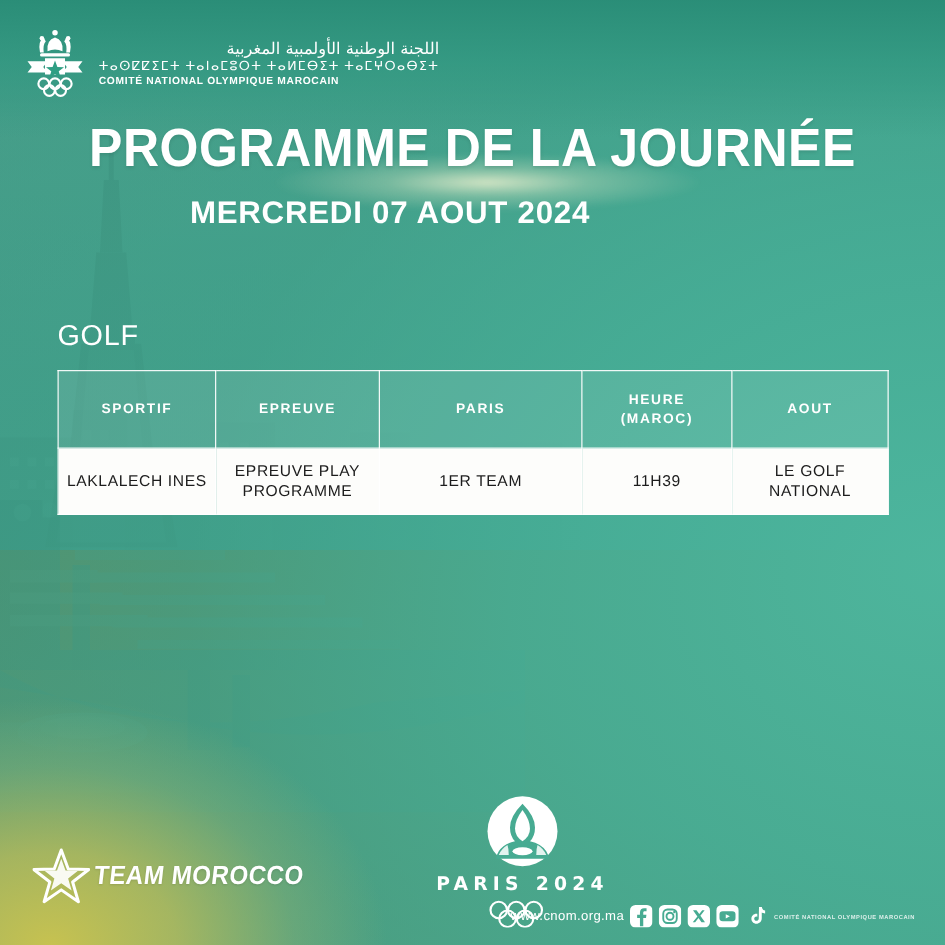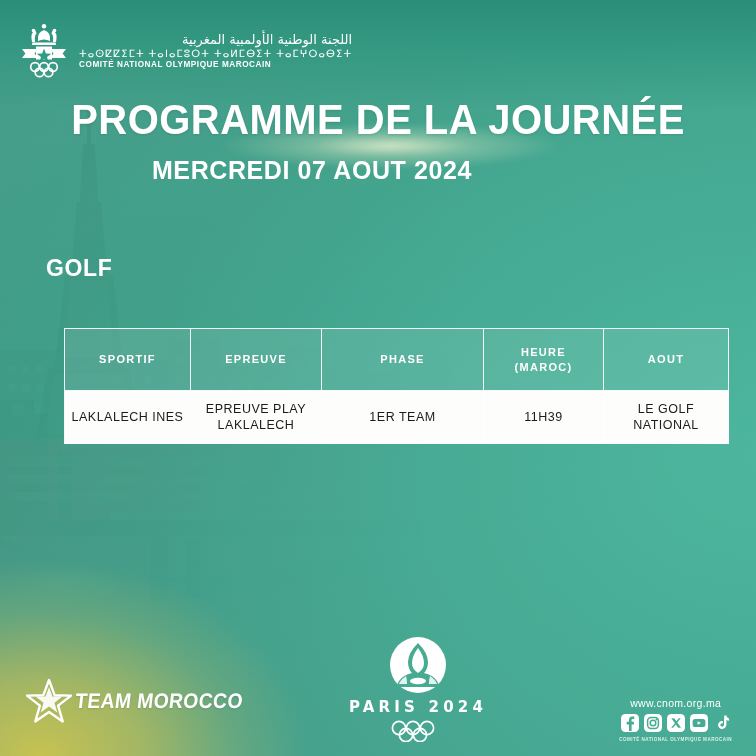--- a/index.html
+++ b/index.html
@@ -3,21 +3,21 @@
 <meta charset="utf-8">
 <style>
   html,body{margin:0;padding:0;}
   body{
     width:756px;height:756px;overflow:hidden;
     font-family:"Liberation Sans", sans-serif;
     background:#3fa086;
   }
   #poster{
     position:relative;width:756px;height:756px;overflow:hidden;
-    background:#737373;
+    background:#a16207;
   }
 
   
   .bg-photo{position:absolute;inset:0;overflow:hidden;}
 
   .sky{
     position:absolute;left:0;top:0;width:756px;height:440px;
     background:linear-gradient(180deg,#5fae96 0%, #58a892 35%, #4e9f8b 70%, #4b9b88 100%);
   }
   
@@ -66,21 +66,21 @@
   }
   .cnom-mark{width:52px;height:56px;flex:0 0 auto;}
   .cnom-mark svg{display:block;width:52px;height:56px;}
   .cnom-txt{display:flex;flex-direction:column;gap:1px;padding-top:2px;}
   .cnom-ar{
     color:#ffffff;font-size:13px;line-height:14px;text-align:right;
     font-family:"DejaVu Sans", sans-serif;letter-spacing:.3px;direction:rtl;
   }
   .cnom-tif{
     color:#ffffff;font-size:10px;line-height:11px;letter-spacing:1.1px;
-    font-family:Liberation Sans, sans-serif;white-space:nowrap;
+    font-family:Liberation Serif, serif;white-space:nowrap;
   }
   .cnom-fr{
     color:#ffffff;font-size:8.2px;line-height:10px;letter-spacing:.55px;
     font-weight:bold;white-space:nowrap;
   }
 
   
   .title{
     position:absolute;left:0;top:94px;width:756px;text-align:center;
     color:#ffffff;font-size:43px;line-height:50px;font-weight:bold;
@@ -91,28 +91,28 @@
   }
   .subtitle{
     position:absolute;left:0;top:155px;width:624px;text-align:center;
     color:#ffffff;font-size:25px;line-height:30px;font-weight:bold;
     letter-spacing:.6px;
   }
 
   
   .discipline{
     position:absolute;left:46px;top:255px;
-    color:#ffffff;font-size:23px;line-height:26px;font-weight:700;
+    color:#ffffff;font-size:23px;line-height:26px;font-weight:400;
     letter-spacing:.6px;
   }
 
   
   .tbl{
-    position:absolute;left:64px;top:296px;width:664px;
-    border-collapse:collapse;table-layout:fixed;margin-top:32px;
+    position:absolute;left:46px;top:296px;width:664px;
+    border-collapse:collapse;table-layout:fixed;
   }
   .tbl th{
     background:rgba(255,255,255,.10);
     border:1px solid rgba(255,255,255,.92);
     color:#ffffff;font-size:11px;font-weight:bold;letter-spacing:1.3px;
     height:61px;text-align:center;vertical-align:middle;line-height:15px;
     padding:0 4px;
   }
   .tbl td{
     background:#fdfdfb;
@@ -145,21 +145,21 @@
   .paris-mark svg{display:block;width:66px;height:58px;}
   .paris-word{
     color:#ffffff;font-size:15px;letter-spacing:4.2px;font-weight:bold;
     font-family:"DejaVu Sans", sans-serif;
   }
   .rings{width:56px;height:22px;}
   .rings svg{display:block;width:56px;height:22px;}
 
   .social{
     position:absolute;right:24px;bottom:14px;
-    display:flex;flex-direction:column;align-items:center;gap:5px;
+    display:flex;align-items:center;gap:5px;
   }
   .site{color:#ffffff;font-size:10.5px;letter-spacing:.3px;}
   .ico-row{display:flex;gap:5px;align-items:center;}
   .ico{width:18px;height:18px;}
   .ico svg{display:block;width:18px;height:18px;}
   .cnom-foot{color:rgba(255,255,255,.80);font-size:4.6px;letter-spacing:.45px;font-weight:bold;}
 </style>
 </head>
 <body>
 
@@ -315,37 +315,37 @@
     </colgroup>
     <thead>
       <tr>
         <th>
           <span>SPORTIF</span>
         </th>
         <th>
           <span>EPREUVE</span>
         </th>
         <th>
-          <span>PHASE</span>
+          <span>PARIS</span>
         </th>
         <th>
           <span>HEURE</span><br>
           <span>(MAROC)</span>
         </th>
         <th>
           <span>AOUT</span>
         </th>
       </tr>
     </thead>
     <tbody>
       <tr>
         <td>LAKLALECH INES</td>
         <td>
           <span>EPREUVE PLAY</span><br>
-          <span>LAKLALECH</span>
+          <span>PROGRAMME</span>
         </td>
         <td>1ER TEAM</td>
         <td>11H39</td>
         <td>
           <span>LE GOLF</span><br>
           <span>NATIONAL</span>
         </td>
       </tr>
     </tbody>
   </table>

